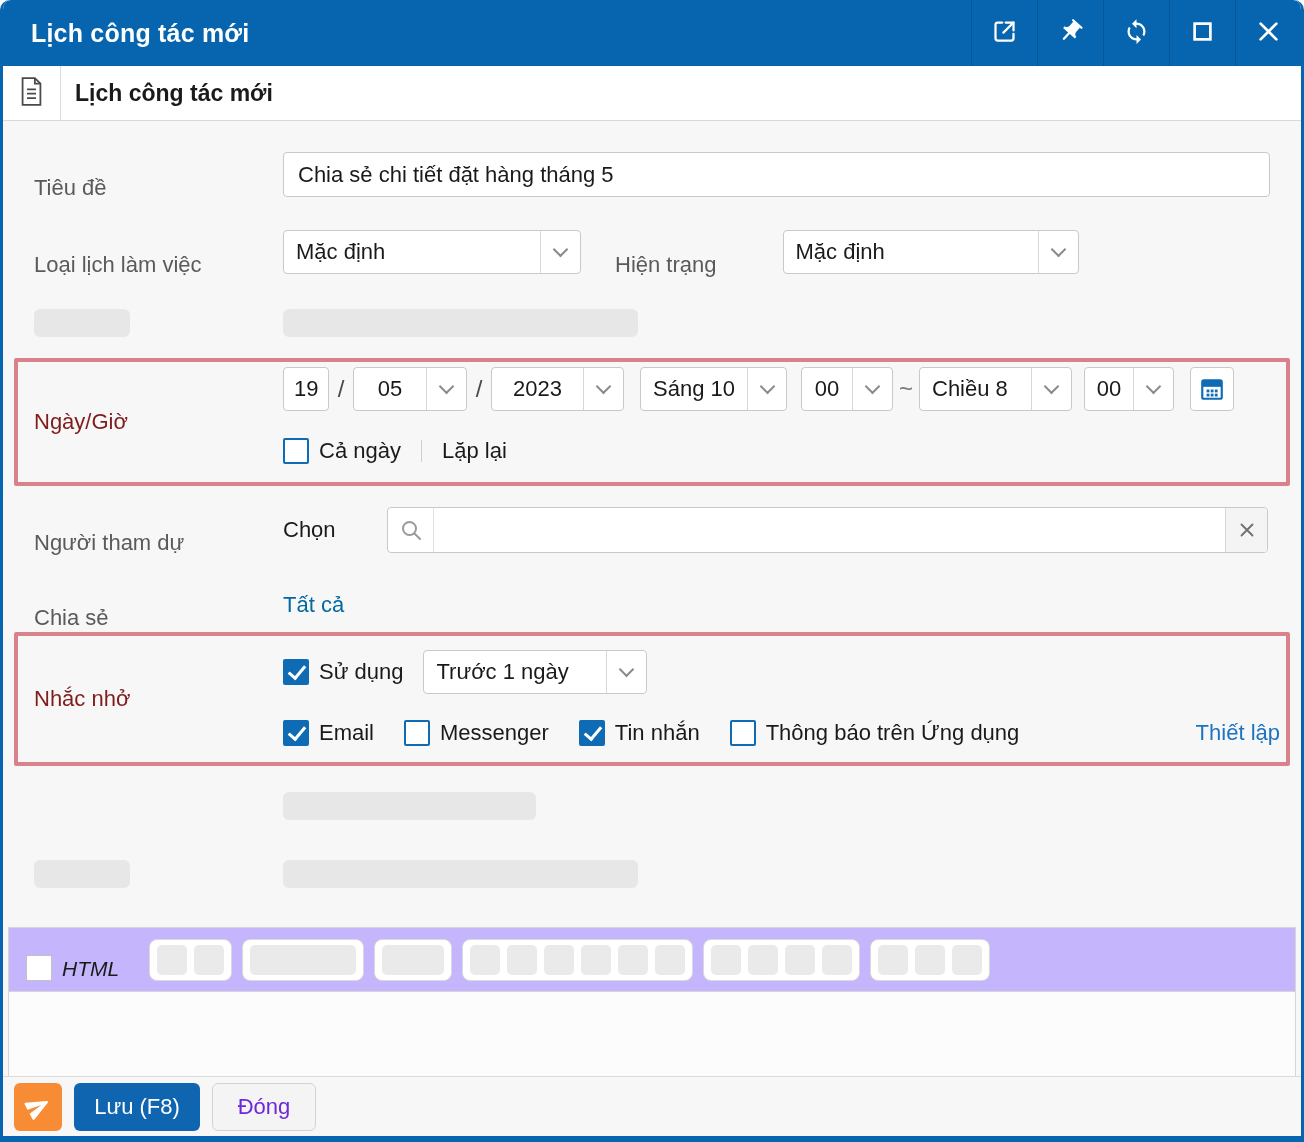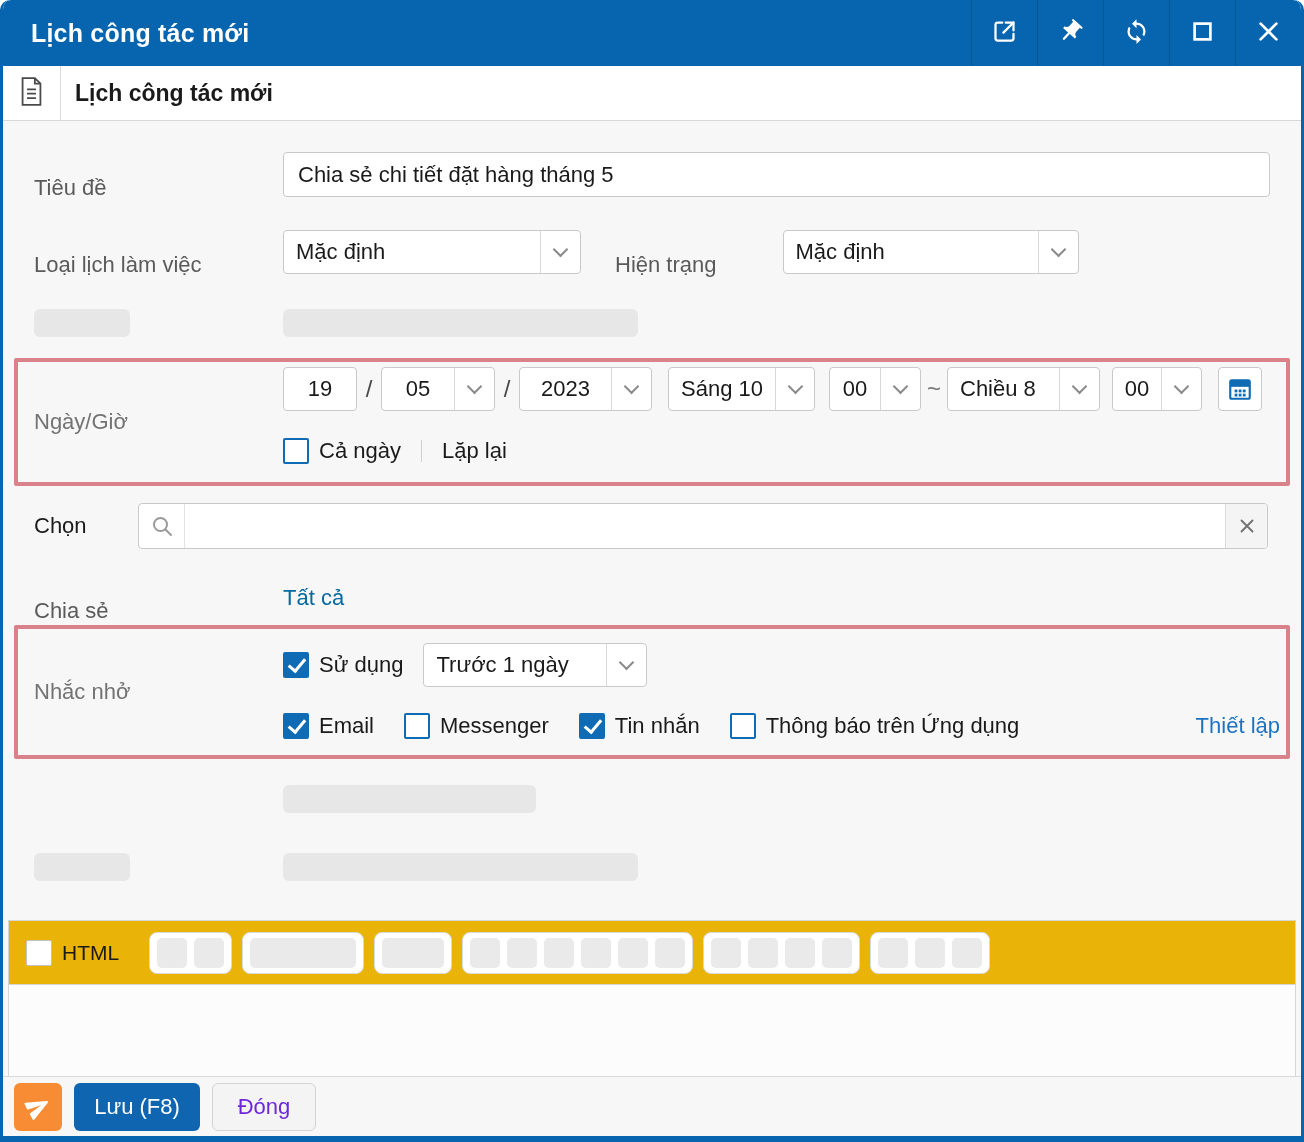--- a/index.html
+++ b/index.html
@@ -54,21 +54,21 @@
     content:""; width:9px; height:9px; margin-top:-5px;
     border-right:2px solid #8a8a8a; border-bottom:2px solid #8a8a8a; transform:rotate(45deg);
   }
   .ph{ background:#E7E7E7; border-radius:6px; height:28px; }
   .sep-slash{ width:24px; text-align:center; font-size:24px; color:#4a4a4a; flex:none;}
   .sep-tilde{ width:26px; text-align:center; font-size:24px; color:#7a7a7a; flex:none;}
   
   .hl-box{
     margin:0 11px; border:4px solid #D9828B; border-radius:2px; position:relative;
   }
-  .hl-label{ position:absolute; left:16px; top:50%; transform:translateY(-50%); font-size:22px; color:#737373; }
+  .hl-label{ position:absolute; left:16px; top:50%; transform:translateY(-50%); font-size:22px; color:#7f1d1d; }
   .hl-row{ display:flex; align-items:center; margin-left:265px; }
   
   .cb{
     width:26px; height:26px; flex:none; background:#fff;
     border:2px solid #0F6CB4; border-radius:2px; position:relative; cursor:pointer;
   }
   .cb.checked{ background:#0F6CB4; }
   .cb.checked::after{
     content:""; position:absolute; left:7px; top:1px; width:7px; height:14px;
     border:solid #fff; border-width:0 3px 3px 0; transform:rotate(40deg);
@@ -81,22 +81,22 @@
     flex:1; height:46px; background:#fff; border:1px solid #C9C9C9; border-radius:4px;
     display:flex; align-items:stretch; overflow:hidden;
   }
   .search-icon-seg{ width:46px; flex:none; border-right:1px solid #E2E2E2; display:flex; align-items:center; justify-content:center;}
   .search-input{ flex:1; border:none; outline:none; font-family:inherit; font-size:22px; padding:0 12px; background:#fff;}
   .search-clear{ width:42px; flex:none; border-left:1px solid #D8D8D8; background:#F4F4F4; display:flex; align-items:center; justify-content:center; cursor:pointer;}
   .link{ font-size:22px; color:#1E73C1; cursor:pointer; }
   
   .editor-section{ margin:39px 5px 0; border:1px solid #D6D6D6; background:#FCFCFC;}
   .editor-toolbar{
-    background:#eab308; border-bottom:1px solid #D6D6D6;
-    display:flex; align-items:center; padding:10px 10px 10px 17px; height:64px;
+    background:#c4b5fd; border-bottom:1px solid #D6D6D6;
+    display:flex; align-items:flex-end; padding:10px 10px 10px 17px; height:64px;font-style:italic;
   }
   .html-label{ font-size:21px; color:#1a1a1a; margin-left:10px; }
   .tb-group{
     display:flex; align-items:center; gap:7px; background:#fff;
     border:1px solid #D9D9D9; border-radius:8px; height:42px; padding:0 7px; margin-left:10px;
   }
   .tb-group.first{ margin-left:30px; }
   .ph-sq{ width:30px; height:30px; background:#EAEAEA; border-radius:5px; }
   .ph-bar{ height:30px; background:#EAEAEA; border-radius:5px; }
   .editor-area{ height:97px; background:#FCFCFC; }
@@ -196,21 +196,21 @@
     <div class="row" style="margin-top:31px;">
       <div style="width:249px; flex:none;">
           <div class="ph" style="width:96px;"></div>
         </div>
       <div class="ph" style="width:355px;"></div>
     </div>
 
     <div class="hl-box" style="margin-top:21px; height:128px;">
       <div class="hl-label">Ngày/Giờ</div>
       <div class="hl-row" style="margin-top:5px;">
-        <input class="text-input" style="width: 74px; height: 44px; text-align: center; padding: 10px;" value="19">
+        <input class="text-input" style="width: 46px; height: 44px; text-align: center; padding: 10px;" value="19">
         <span class="sep-slash">/</span>
         <div class="select" style="width:114px;">
           <span class="select-value centered">05</span>
           <span class="select-arrow"></span>
         </div>
         <span class="sep-slash">/</span>
         <div class="select" style="width:133px;">
           <span class="select-value centered">2023</span>
           <span class="select-arrow"></span>
         </div>
@@ -248,20 +248,21 @@
       </div>
       <div class="hl-row" style="margin-top:27px;">
         <span class="cb"></span>
         <span class="cb-label">Cả ngày</span>
         <span class="vdiv" style="margin:0 20px;"></span>
         <span class="cb-label" style="margin-left:0;">Lặp lại</span>
       </div>
     </div>
 
     <div class="row" style="margin-top:17px; padding-right:33px;">
+      <div class="label">Người tham dự</div>
       <div style="width:104px; flex:none; font-size:22px; color:#1a1a1a; cursor:pointer;">Chọn</div>
       <div class="search-field">
         <span class="search-icon-seg">
           <svg width="24" height="24" viewBox="0 0 24 24" fill="none" stroke="#9a9a9a" stroke-width="2" stroke-linecap="round">
               <circle cx="10.5" cy="10.5" r="6.5"></circle>
               <path d="M15.5 15.5 21 21"></path>
             </svg>
         </span>
         <input class="search-input" value="" style="">
         <span class="search-clear">

